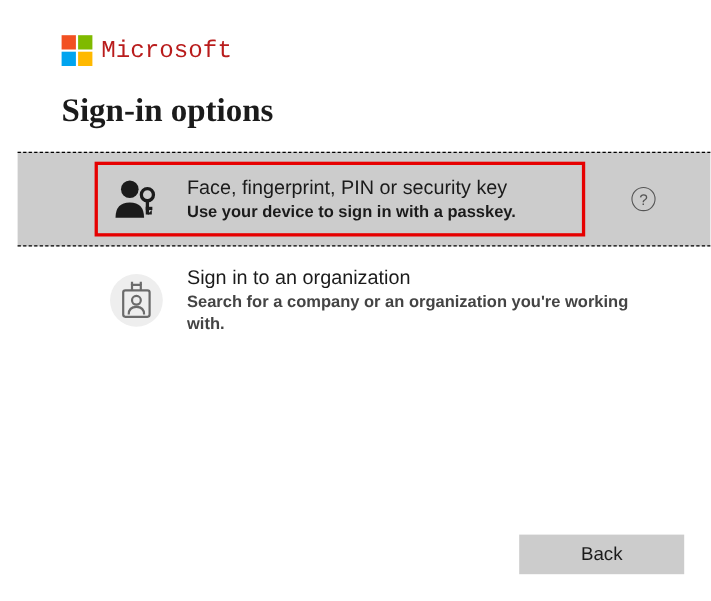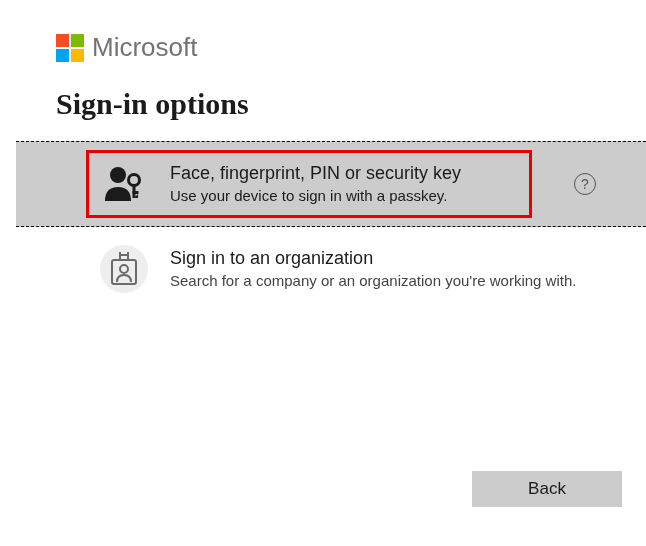--- a/index.html
+++ b/index.html
@@ -33,23 +33,24 @@
     }
     .brand-logo div {
       width: 100%;
       height: 100%;
     }
     .logo-r { background: #f25022; }
     .logo-g { background: #7fba00; }
     .logo-b { background: #00a4ef; }
     .logo-y { background: #ffb900; }
     .brand-name {
-      font-size: 26px;
-      color: #737373;
+      font-size: 22px;
+      color: #b91c1c;
       font-weight: 500;
+      font-family: Liberation Mono, monospace;
     }
     .page-title {
       font-size: 30px;
       font-weight: 600;
       color: #1b1b1b;
       margin-bottom: 20px;
       font-family: Liberation Serif, serif;
     }
     .options {
       margin-left: -56px;
@@ -91,21 +92,21 @@
     }
     .option-title {
       font-size: 18px;
       color: #1b1b1b;
       font-weight: 400;
       margin-bottom: 2px;
     }
     .option-desc {
       font-size: 15px;
       color: #1b1b1b;
-      font-weight: 400;
+      font-weight: 700;
       line-height: 1.3;
     }
     .option-item:not(.selected) .option-desc {
       color: #444;
     }
     .help-icon {
       width: 22px;
       height: 22px;
       border: 1.5px solid #555;
       border-radius: 50%;
@@ -113,21 +114,21 @@
       align-items: center;
       justify-content: center;
       font-size: 14px;
       color: #555;
       margin-left: 20px;
       margin-right: -6px;
       flex-shrink: 0;
     }
     .footer {
       position: absolute;
-      bottom: 39px;
+      bottom: 24px;
       right: 24px;
       text-decoration: underline;
     }
     .back-button {
       background: #cccccc;
       border: none;
       font-family: inherit;
       font-size: 17px;
       color: #1b1b1b;
       padding: 8px 0;

